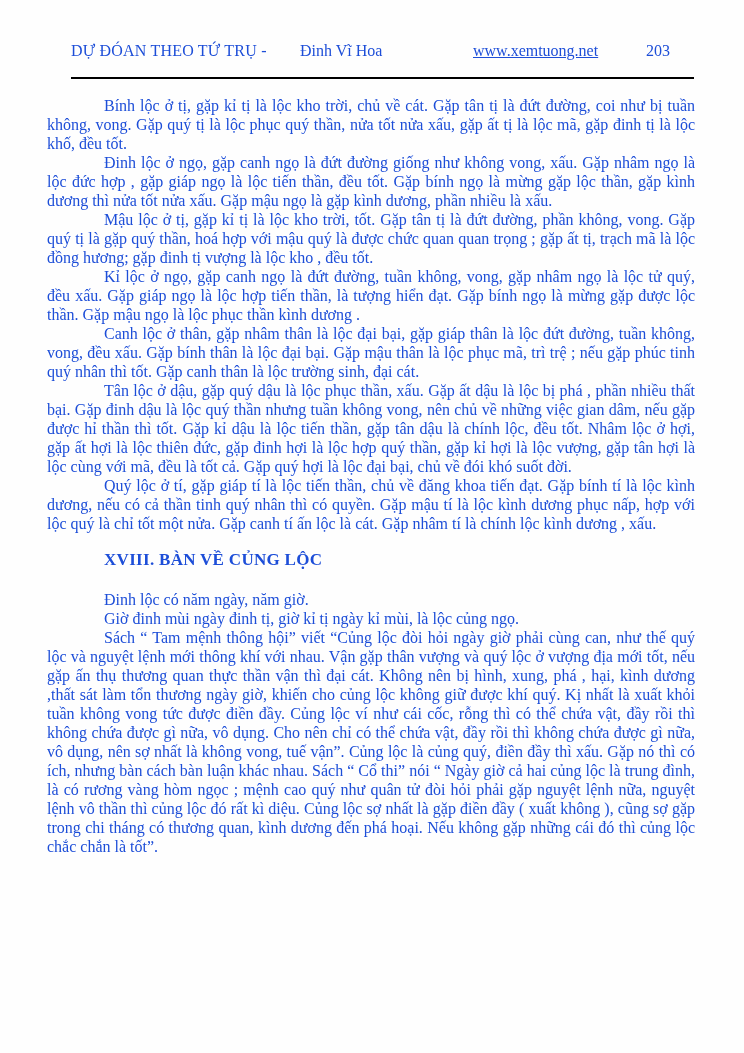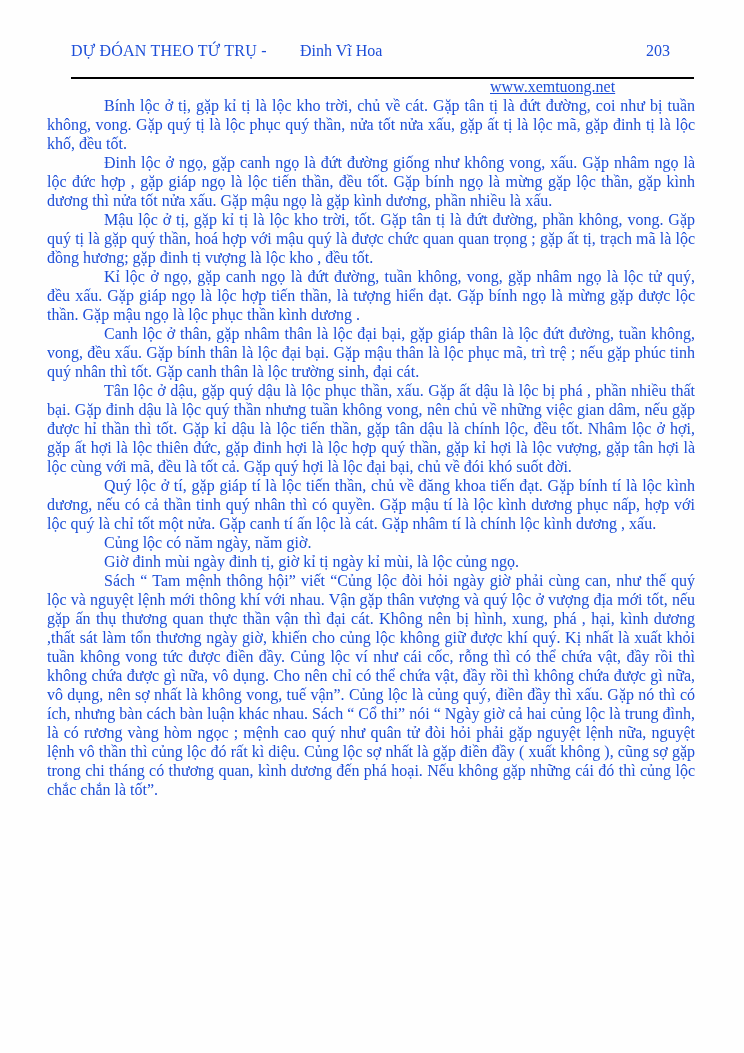--- a/index.html
+++ b/index.html
@@ -23,21 +23,21 @@
     position: absolute;
     top: 42px;
     left: 0;
     right: 0;
     height: 22px;
     font-size: 16px;
     white-space: nowrap;
   }
   .header .title   { position: absolute; left: 71px;  letter-spacing: 0.2px; }
   .header .author  { position: absolute; left: 300px; }
-  .header .website { position: absolute; left: 490px; text-decoration: underline; margin-top: 36px; }
+  .header .website { position: absolute; left: 473px; text-decoration: underline; }
   .header .pageno  { position: absolute; left: 646px; }
   .rule {
     position: absolute;
     top: 77px;
     left: 71px;
     width: 623px;
     height: 0;
     border-top: 2px solid #000;
   }
   
@@ -83,20 +83,21 @@
 
   <div class="content">
     <p>Bính lộc ở tị, gặp kỉ tị là lộc kho trời, chủ về cát. Gặp tân tị là đứt đường, coi như bị tuần không, vong. Gặp quý tị là lộc phục quý thần, nửa tốt nửa xấu, gặp ất tị là lộc mã, gặp đinh tị là lộc khố, đều tốt.</p>
     <p>Đinh lộc ở ngọ, gặp canh ngọ là đứt đường giống như không vong, xấu. Gặp nhâm ngọ là lộc đức hợp , gặp giáp ngọ là lộc tiến thần, đều tốt. Gặp bính ngọ là mừng gặp lộc thần, gặp kình dương thì nửa tốt nửa xấu. Gặp mậu ngọ là gặp kình dương, phần nhiều là xấu.</p>
     <p>Mậu lộc ở tị, gặp kỉ tị là lộc kho trời, tốt. Gặp tân tị là đứt đường, phần không, vong. Gặp quý tị là gặp quý thần, hoá hợp với mậu quý là được chức quan quan trọng ; gặp ất tị, trạch mã là lộc đồng hương; gặp đinh tị vượng là lộc kho , đều tốt.</p>
     <p>Kỉ lộc ở ngọ, gặp canh ngọ là đứt đường, tuần không, vong, gặp nhâm ngọ là lộc tử quý, đều xấu. Gặp giáp ngọ là lộc hợp tiến thần, là tượng hiển đạt. Gặp bính ngọ là mừng gặp được lộc thần. Gặp mậu ngọ là lộc phục thần kình dương .</p>
     <p>Canh lộc ở thân, gặp nhâm thân là lộc đại bại, gặp giáp thân là lộc đứt đường, tuần không, vong, đều xấu. Gặp bính thân là lộc đại bại. Gặp mậu thân là lộc phục mã, trì trệ ; nếu gặp phúc tinh quý nhân thì tốt. Gặp canh thân là lộc trường sinh, đại cát.</p>
     <p>Tân lộc ở dậu, gặp quý dậu là lộc phục thần, xấu. Gặp ất dậu là lộc bị phá , phần nhiều thất bại. Gặp đinh dậu là lộc quý thần nhưng tuần không vong, nên chủ về những việc gian dâm, nếu gặp được hỉ thần thì tốt. Gặp kỉ dậu là lộc tiến thần, gặp tân dậu là chính lộc, đều tốt. Nhâm lộc ở hợi, gặp ất hợi là lộc thiên đức, gặp đinh hợi là lộc hợp quý thần, gặp kỉ hợi là lộc vượng, gặp tân hợi là lộc cùng với mã, đều là tốt cả. Gặp quý hợi là lộc đại bại, chủ về đói khó suốt đời.</p>
     <p>Quý lộc ở tí, gặp giáp tí là lộc tiến thần, chủ về đăng khoa tiến đạt. Gặp bính tí là lộc kình dương, nếu có cả thần tinh quý nhân thì có quyền. Gặp mậu tí là lộc kình dương phục nấp, hợp với lộc quý là chỉ tốt một nửa. Gặp canh tí ấn lộc là cát. Gặp nhâm tí là chính lộc kình dương , xấu.</p>
 
+    <h2 class="section-heading">XVIII. BÀN VỀ CỦNG LỘC</h2>
 
-    <p class="short-line">Củng lộc có năm ngày, năm giờ.</p>
+    <p class="short-line">Đinh lộc có năm ngày, năm giờ.</p>
     <p class="short-line">Giờ đinh mùi ngày đinh tị, giờ kỉ tị ngày kỉ mùi, là lộc củng ngọ.</p>
 
     <p>Sách “ Tam mệnh thông hội” viết “Củng lộc đòi hỏi ngày giờ phải cùng can, như thế quý lộc và nguyệt lệnh mới thông khí với nhau. Vận gặp thân vượng và quý lộc ở vượng địa mới tốt, nếu gặp ấn thụ thương quan thực thần vận thì đại cát. Không nên bị hình, xung, phá , hại, kình dương ,thất sát làm tổn thương ngày giờ, khiến cho củng lộc không giữ được khí quý. Kị nhất là xuất khỏi tuần không vong tức được điền đầy. Củng lộc ví như cái cốc, rỗng thì có thể chứa vật, đầy rồi thì không chứa được gì nữa, vô dụng. Cho nên chỉ có thể chứa vật, đầy rồi thì không chứa được gì nữa, vô dụng, nên sợ nhất là không vong, tuế vận”. Củng lộc là củng quý, điền đầy thì xấu. Gặp nó thì có ích, nhưng bàn cách bàn luận khác nhau. Sách “ Cổ thi” nói “ Ngày giờ cả hai củng lộc là trung đình, là có rương vàng hòm ngọc ; mệnh cao quý như quân tử đòi hỏi phải gặp nguyệt lệnh nữa, nguyệt lệnh vô thần thì củng lộc đó rất kì diệu. Củng lộc sợ nhất là gặp điền đầy ( xuất không ), cũng sợ gặp trong chi tháng có thương quan, kình dương đến phá hoại. Nếu không gặp những cái đó thì củng lộc chắc chắn là tốt”.</p>
   </div>
 
 </div>
 
 </body></html>

